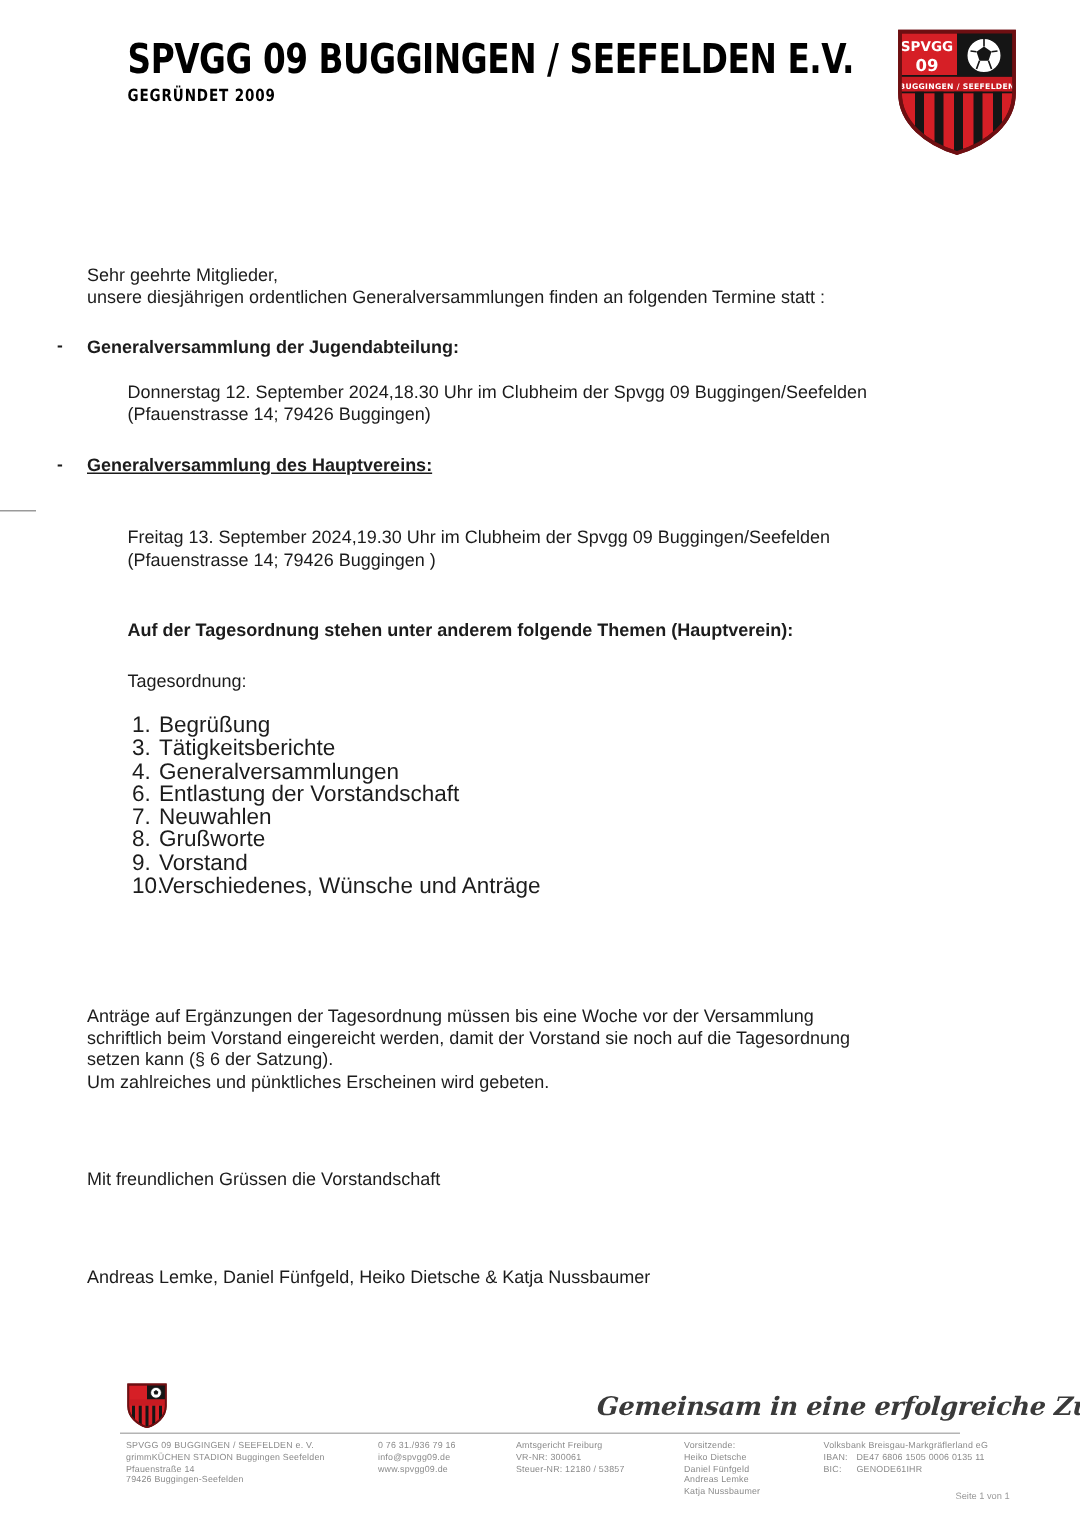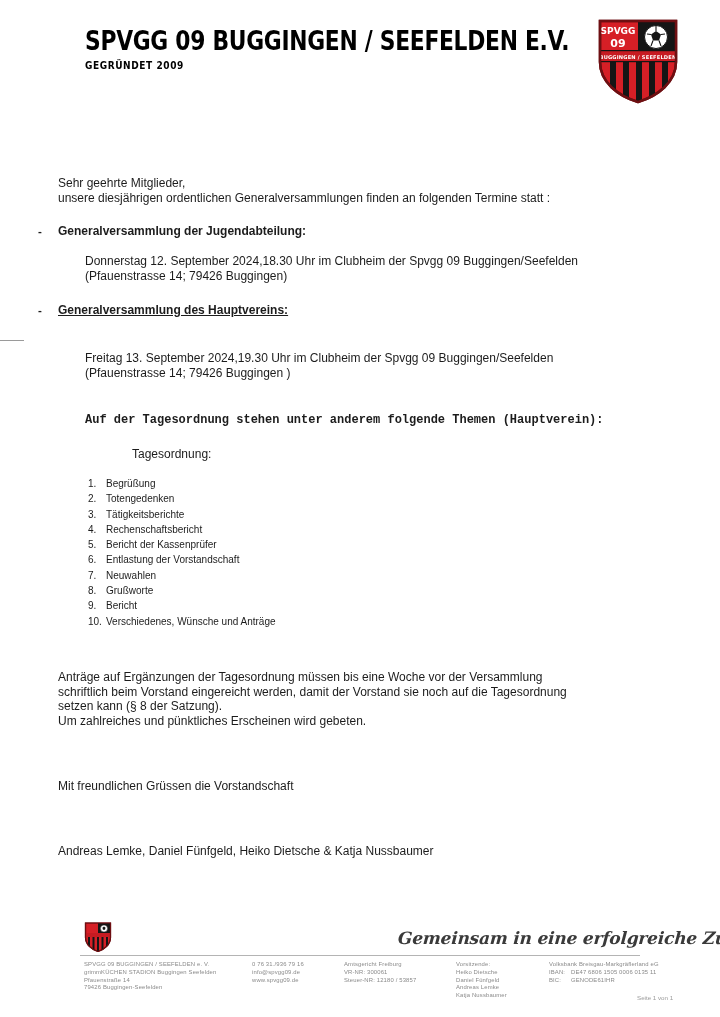--- a/index.html
+++ b/index.html
@@ -87,36 +87,36 @@
     font-weight: bold;
   }
 
   #greeting        { left: 58px;  top: 176px; }
   #dash-1          { left: 38px;  top: 224px; }
   #heading-jugend  { left: 58px;  top: 224px; font-weight: bold; }
   #date-jugend     { left: 85px;  top: 254px; }
   #dash-2          { left: 38px;  top: 303px; }
   #heading-haupt   { left: 58px;  top: 303px; font-weight: bold; text-decoration: underline; }
   #date-haupt      { left: 85px;  top: 314px; margin-top: 37px; }
-  #agenda-heading  { left: 85px;  top: 413px; font-weight: bold; font-family: Liberation Mono, monospace; }
-  #agenda-label    { left: 85px;  top: 447px; margin-left: 47px; }
+  #agenda-heading  { left: 85px;  top: 413px; font-weight: bold; }
+  #agenda-label    { left: 85px;  top: 447px; }
   #closing-para    { left: 58px;  top: 670px; }
   #regards         { left: 58px;  top: 779px; }
   #signatories     { left: 58px;  top: 844px; text-align: right; }
 
   #agenda-list {
     position: absolute;
     left: 88px;
     top: 476px;
     margin: 0;
     padding: 0;
     list-style: none;
   }
   #agenda-list li {
-    font-size: 10px;
+    font-size: 15px;
     line-height: 15.3px;
     color: #1c1c1c;
     white-space: nowrap;
   }
   #agenda-list li .num {
     display: inline-block;
     width: 18px;
   }
 
   
@@ -242,34 +242,32 @@
   <div class="para" id="heading-haupt">Generalversammlung des Hauptvereins:</div>
   <div class="para" id="date-haupt"><span class="bold">Freitag 13. September 2024</span><span>,19.30 Uhr im Clubheim der Spvgg 09 Buggingen/Seefelden</span><br><span>(Pfauenstrasse 14; 79426 Buggingen )</span></div>
 
   <div id="artifact-line"></div>
 
   <div class="para" id="agenda-heading">Auf der Tagesordnung stehen unter anderem folgende Themen (Hauptverein):</div>
   <div class="para" id="agenda-label">Tagesordnung:</div>
 
   <ol id="agenda-list">
     <li><span class="num">1.</span><span>Begrüßung</span></li>
-    <li><span class="num">2.</span><span>Totengedenken</span></li>
     <li><span class="num">3.</span><span>Tätigkeitsberichte</span></li>
-    <li><span class="num">4.</span><span>Rechenschaftsbericht</span></li>
-    <li><span class="num">5.</span><span>Bericht der Kassenprüfer</span></li>
+    <li><span class="num">4.</span><span>Generalversammlungen</span></li>
     <li><span class="num">6.</span><span>Entlastung der Vorstandschaft</span></li>
     <li><span class="num">7.</span><span>Neuwahlen</span></li>
     <li><span class="num">8.</span><span>Grußworte</span></li>
-    <li><span class="num">9.</span><span>Bericht</span></li>
+    <li><span class="num">9.</span><span>Vorstand</span></li>
     <li><span class="num">10.</span><span>Verschiedenes, Wünsche und Anträge</span></li>
   </ol>
 
   <div class="para" id="closing-para">Anträge auf Ergänzungen der Tagesordnung müssen bis eine Woche vor der Versammlung
 schriftlich beim Vorstand eingereicht werden, damit der Vorstand sie noch auf die Tagesordnung
-setzen kann (§ 8  der Satzung).
+setzen kann (§ 6  der Satzung).
 Um zahlreiches und pünktliches Erscheinen wird gebeten.</div>
 
   <div class="para" id="regards">Mit freundlichen Grüssen die Vorstandschaft</div>
 
   <div class="para" id="signatories">Andreas Lemke, Daniel Fünfgeld, Heiko Dietsche &amp; Katja Nussbaumer</div>
 </div>
 
 <div id="footer">
 
   <div id="slogan">Gemeinsam in eine erfolgreiche Zukunft!</div>

